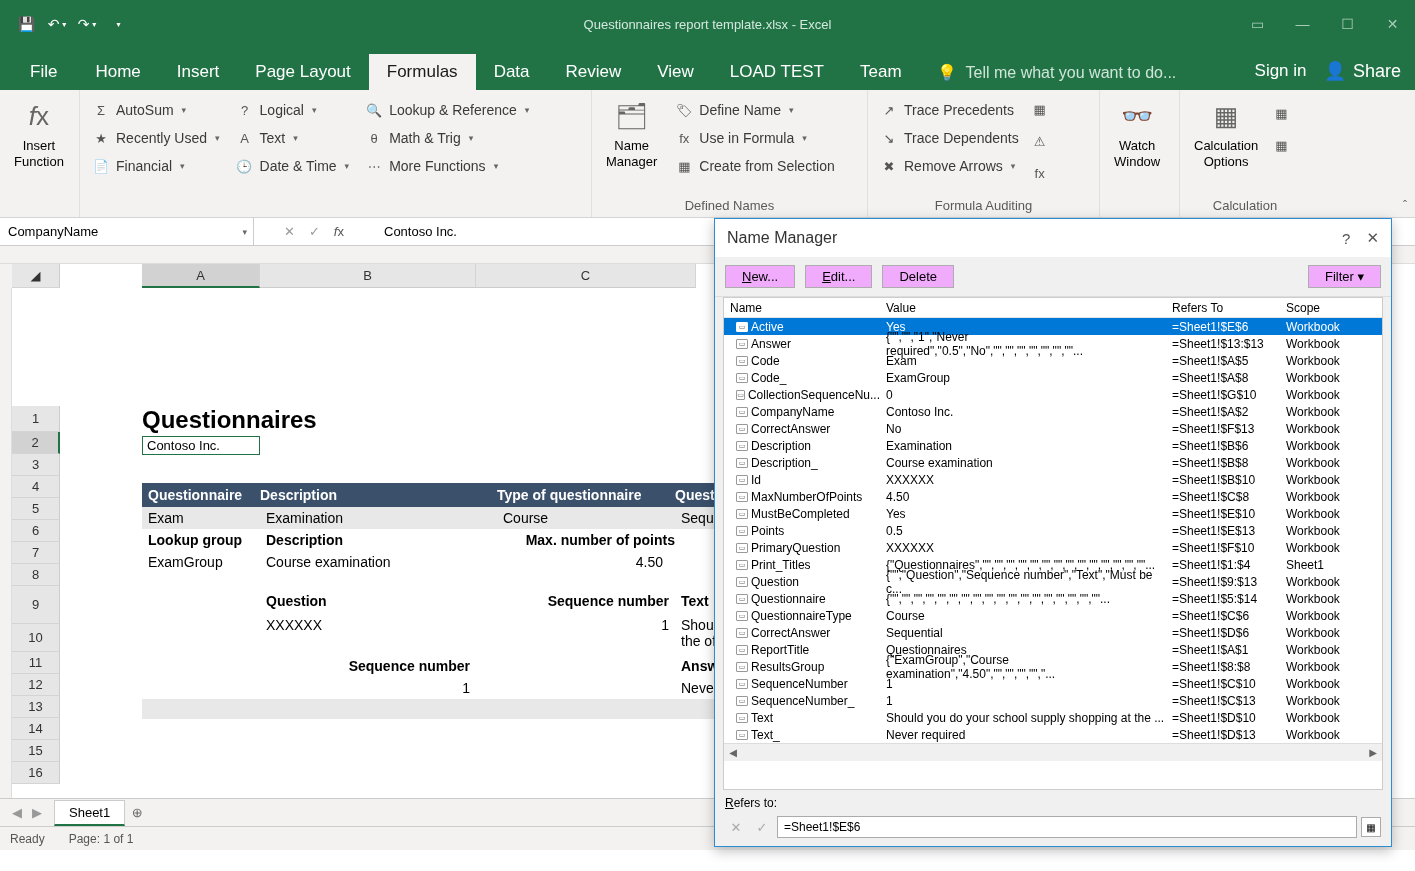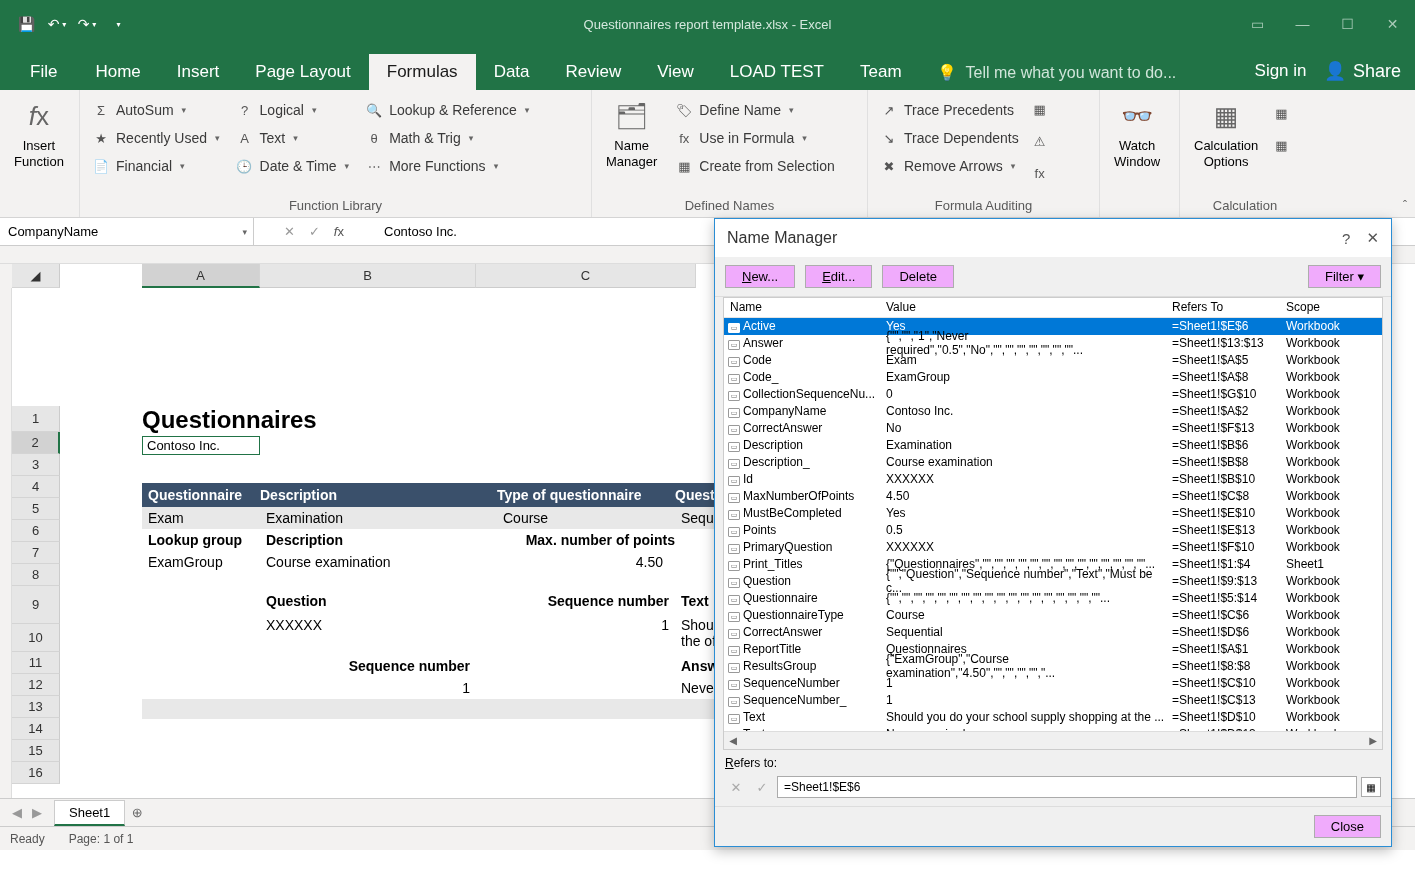--- a/index.html
+++ b/index.html
@@ -82,21 +82,21 @@
 .dlg-btn.filter { margin-left:auto; }
 .nm-list { flex:1; background:#fff; margin:0 8px; border:1px solid #ccc; overflow:hidden; display:flex; flex-direction:column; }
 .nm-head { display:flex; font-size:12px; height:20px; align-items:center; background:#fff; border-bottom:1px solid #e4e4e4; }
 .nmh { padding-left:6px; }
 .nmc-name { width:156px; }
 .nmc-val { width:286px; }
 .nmc-ref { width:114px; }
 .nmc-scope { width:90px; }
 .nm-row { display:flex; font-size:12px; height:17px; align-items:center; }
 .nm-row.sel { background:#0078d7; color:#fff; }
-.nm-row .nmc-name { display:flex; align-items:flex-end; gap:3px; padding-left:4px; }
+.nm-row .nmc-name { display:flex; align-items:center; gap:3px; padding-left:12px; }
 .nm-icon { width:12px; height:10px; background:#fff; border:1px solid #999; border-radius:1px; font-size:7px; line-height:7px; text-align:center; color:#666; }
 .nm-row.sel .nm-icon { border-color:#fff; }
 .nm-scroll { height:18px; background:#f0f0f0; border-top:1px solid #ddd; display:flex; align-items:center; }
 .nm-scroll-l { width:18px; text-align:center; font-size:10px; color:#666;}
 .nm-scroll-r { width:18px; text-align:center; font-size:10px; color:#666; margin-left:auto;}
 .refers-to { padding:6px 10px 4px 10px; font-size:12px; }
 .refers-row { display:flex; align-items:center; gap:4px; padding:2px 10px 8px 10px; }
 .refers-input { flex:1; border:1px solid #ababab; padding:3px 6px; font-size:12px; background:#fff; }
 .refers-btn { width:20px; height:20px; border:1px solid #ababab; background:#fff; font-size:10px; display:flex;align-items:center;justify-content:center;}
 .refers-xv { width:22px; height:22px; display:flex; align-items:center; justify-content:center; color:#aaa; font-size:13px; }
@@ -204,21 +204,20 @@
             <span>Math &amp; Trig</span>
             <span class="hbtn-dd">▾</span>
           </div>
         <div class="hbtn">
             <span class="hbtn-icon">⋯</span>
             <span>More Functions</span>
             <span class="hbtn-dd">▾</span>
           </div>
       </div>
     </div>
-    <div class="rgroup-label">Function Library</div>
   </div>
   <div class="rgroup" style="width:276px">
     <div class="rgroup-body">
       <div class="vbtn">
         <div class="vbtn-icon">🗂</div>
         <div class="vbtn-label" style="white-space:pre-line">Name
 Manager</div>
       </div>
       <div class="stack">
         <div class="hbtn">
@@ -662,16 +661,13 @@
       <div class="nm-scroll-r">▶</div>
     </div>
   </div>
   <div class="refers-to"><u>R</u>efers to:</div>
   <div class="refers-row">
     <div class="refers-xv">✕</div>
     <div class="refers-xv">✓</div>
     <input class="refers-input" value="=Sheet1!$E$6" style="">
     <div class="refers-btn">▦</div>
   </div>
-  <div class="dlg-foot">
-    <button class="dlg-btn">Close</button>
-  </div>
 </div>
 
 </body></html>

